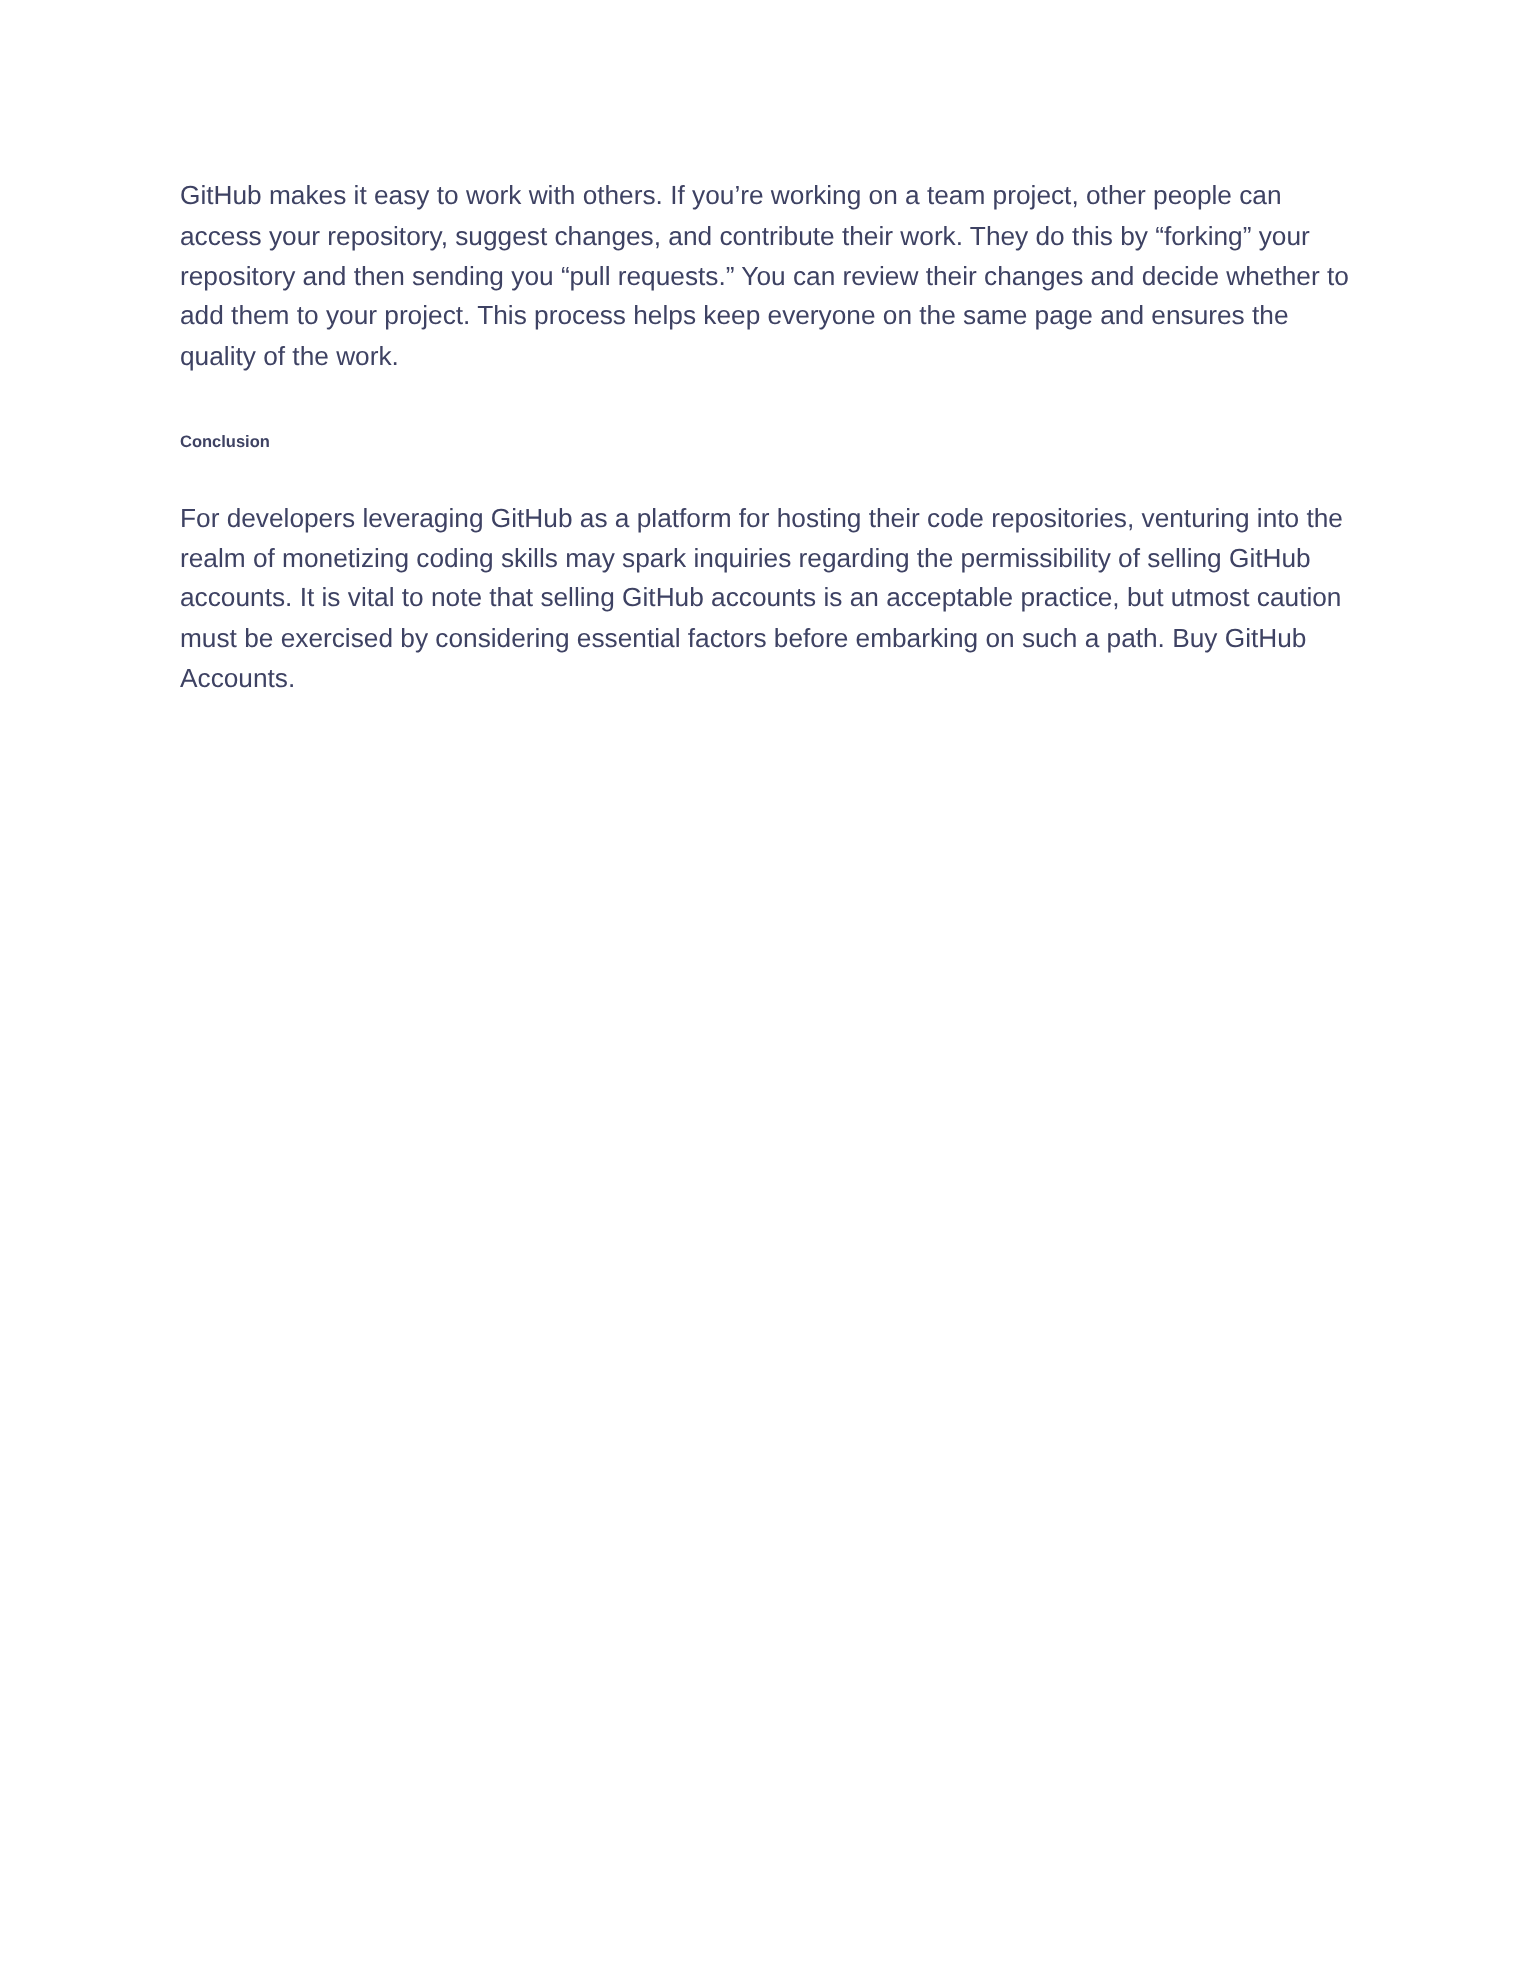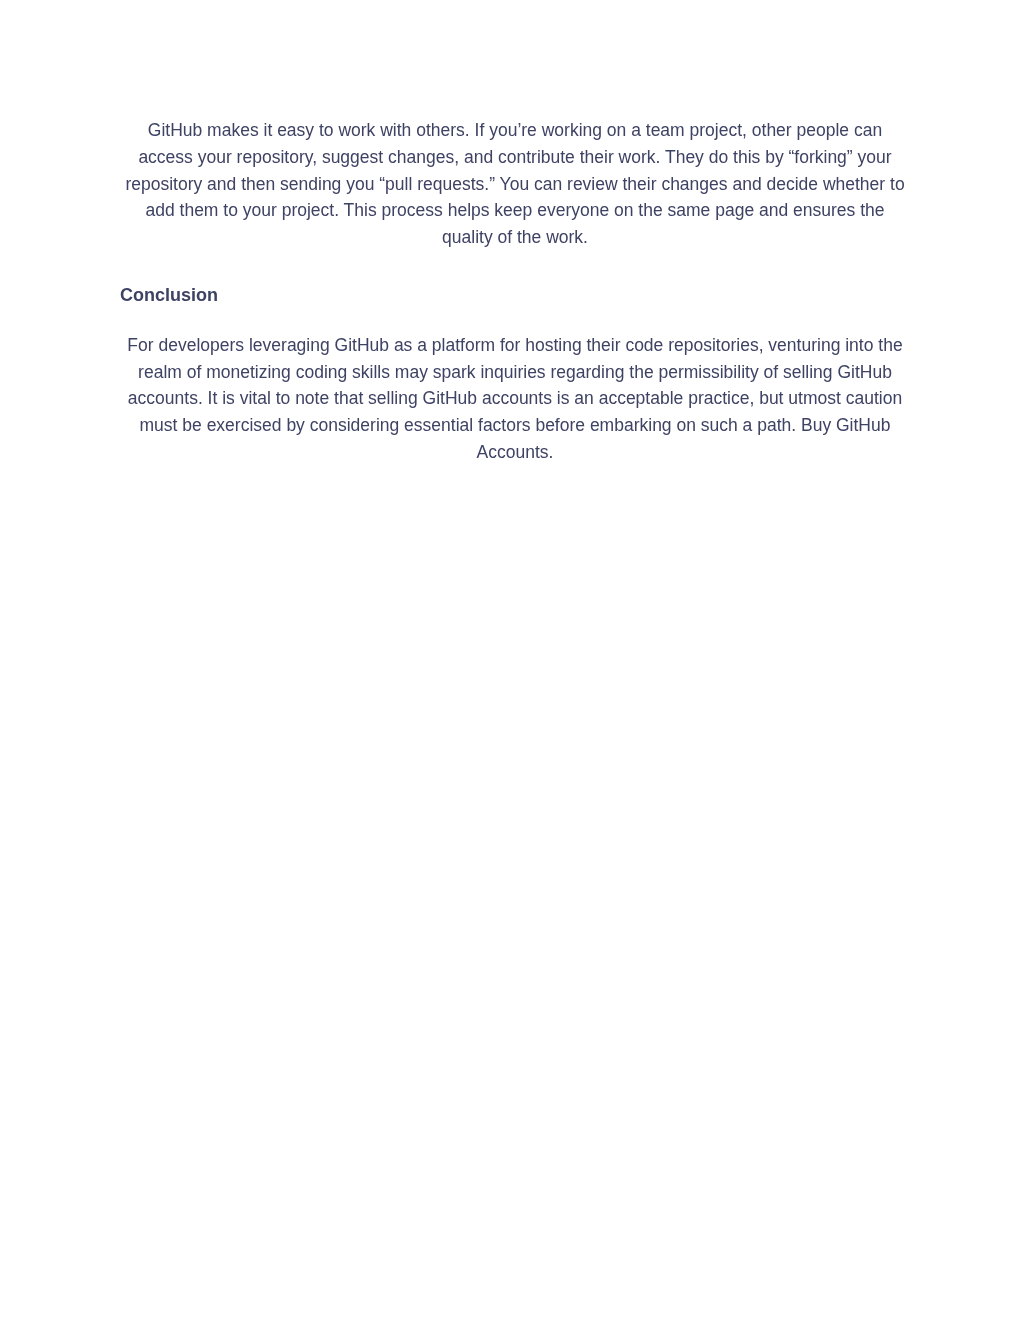--- a/index.html
+++ b/index.html
@@ -27,25 +27,24 @@
     width: 790px;
     color: var(--text-color);
     font-size: 17.5px;
     line-height: 26.8px;
   }
   .para-heading {
     font-weight: 400;
   }
   .body-para {
     margin: 0;
-    text-align: center;
   }
   .section-heading {
     font-weight: 700;
-    font-size: 18px;
+    font-size: 11px;
     line-height: 26.8px;
     margin-top: 31px;
     margin-bottom: 23px;
   }
 </style>
 </head>
 <body>
 
 <div class="page">
   <div class="content">

